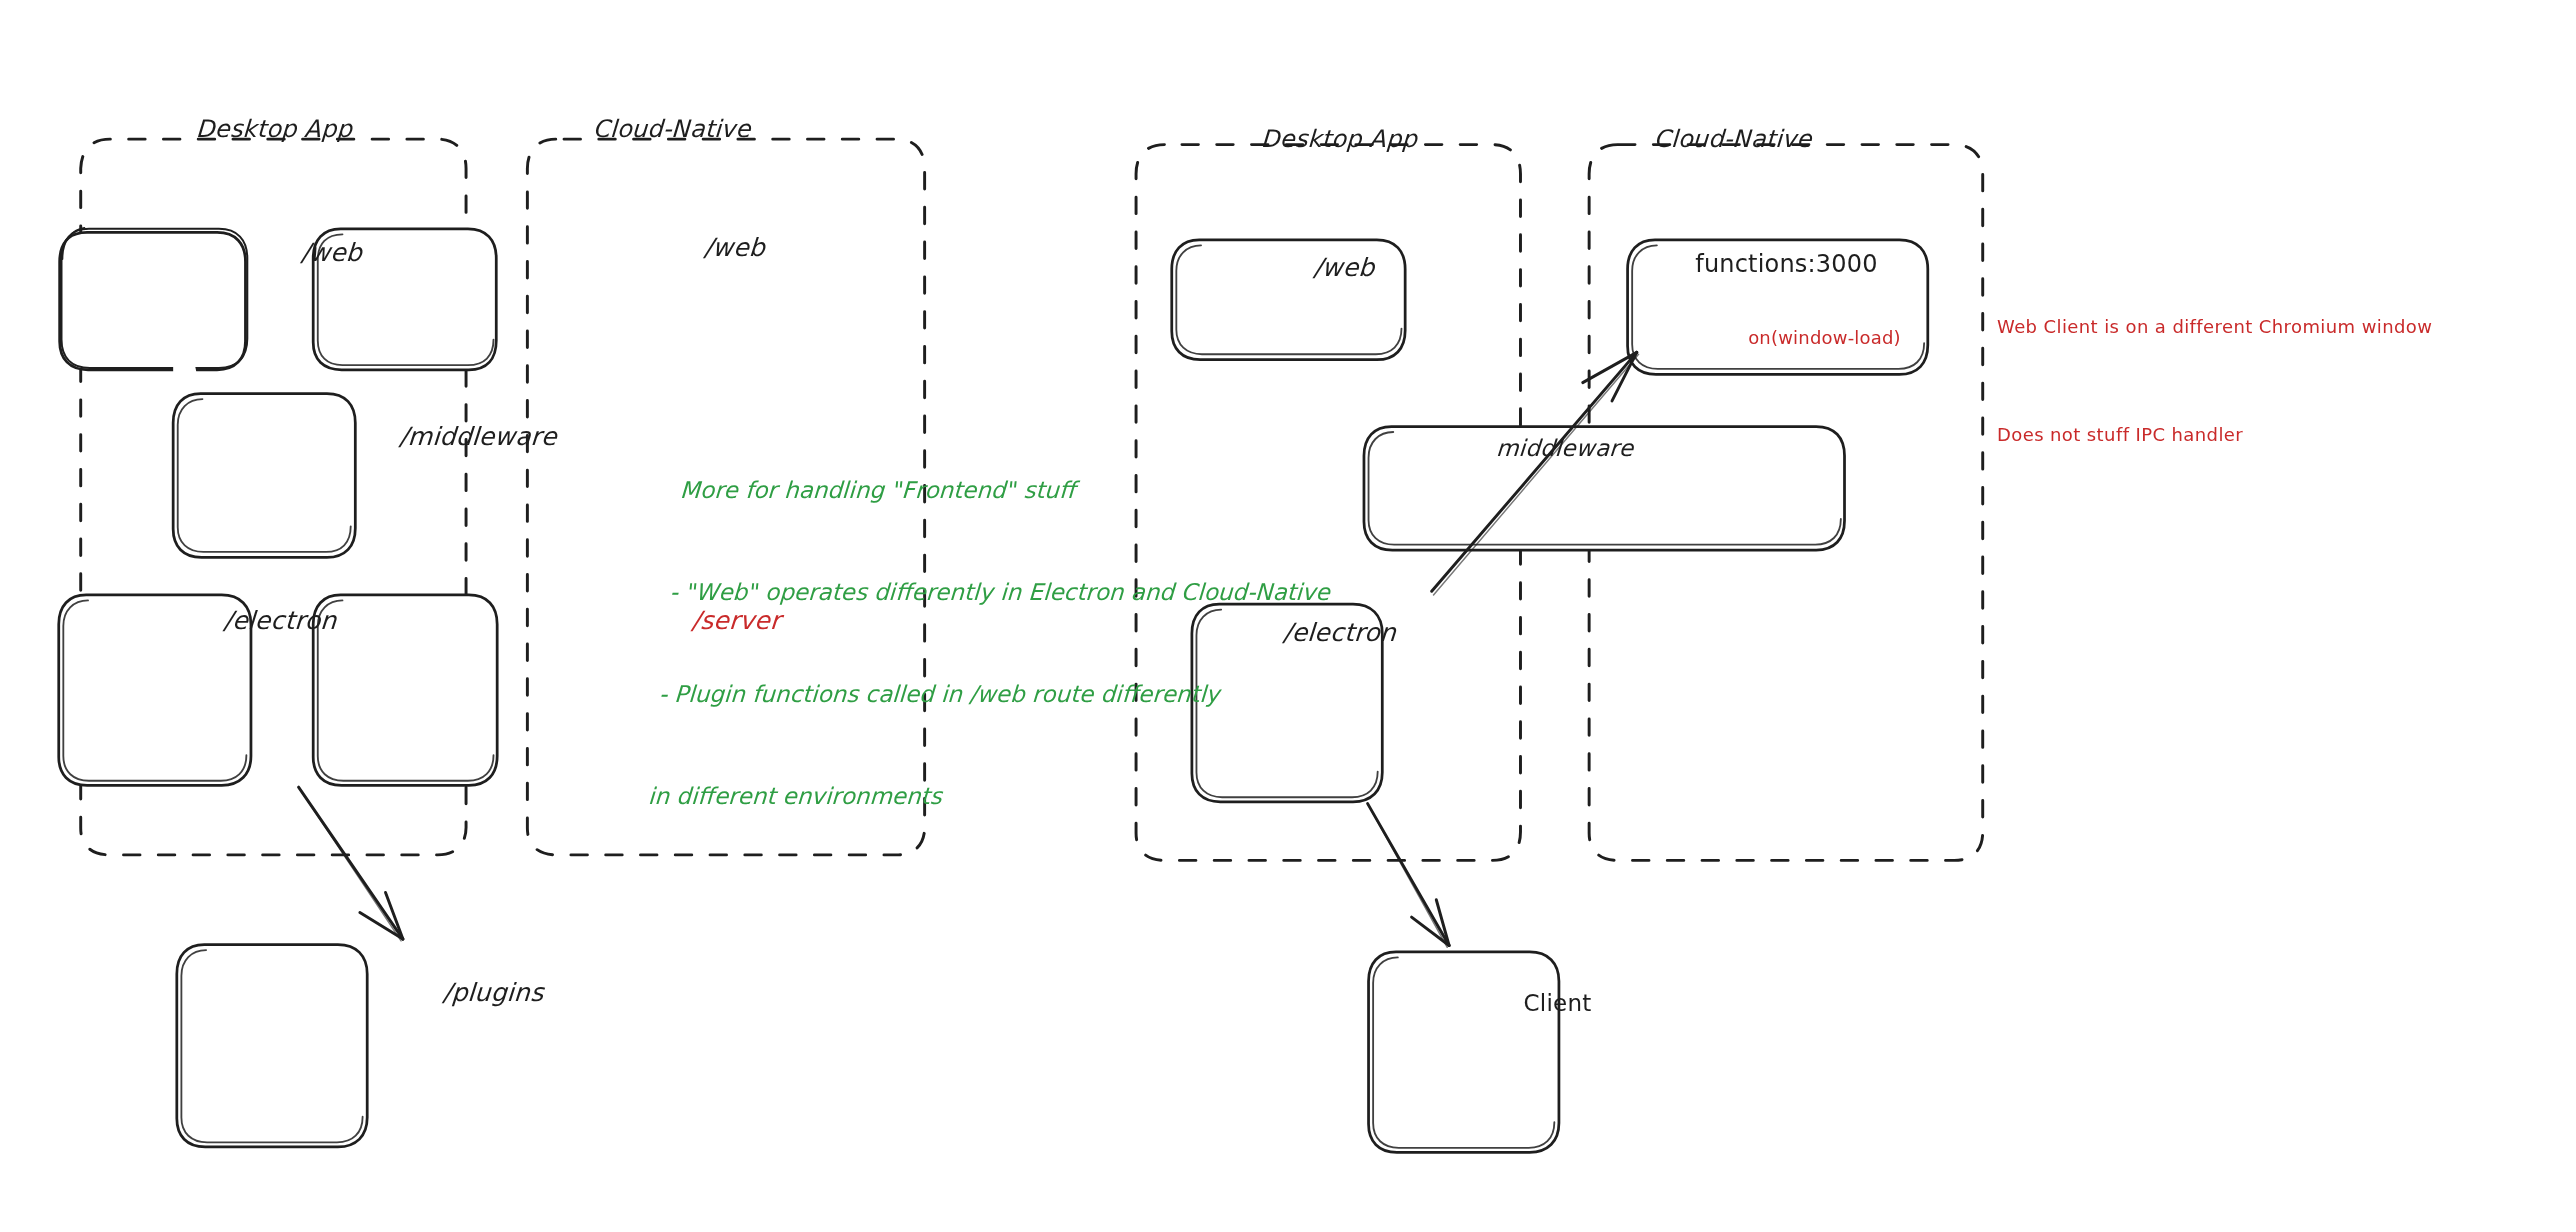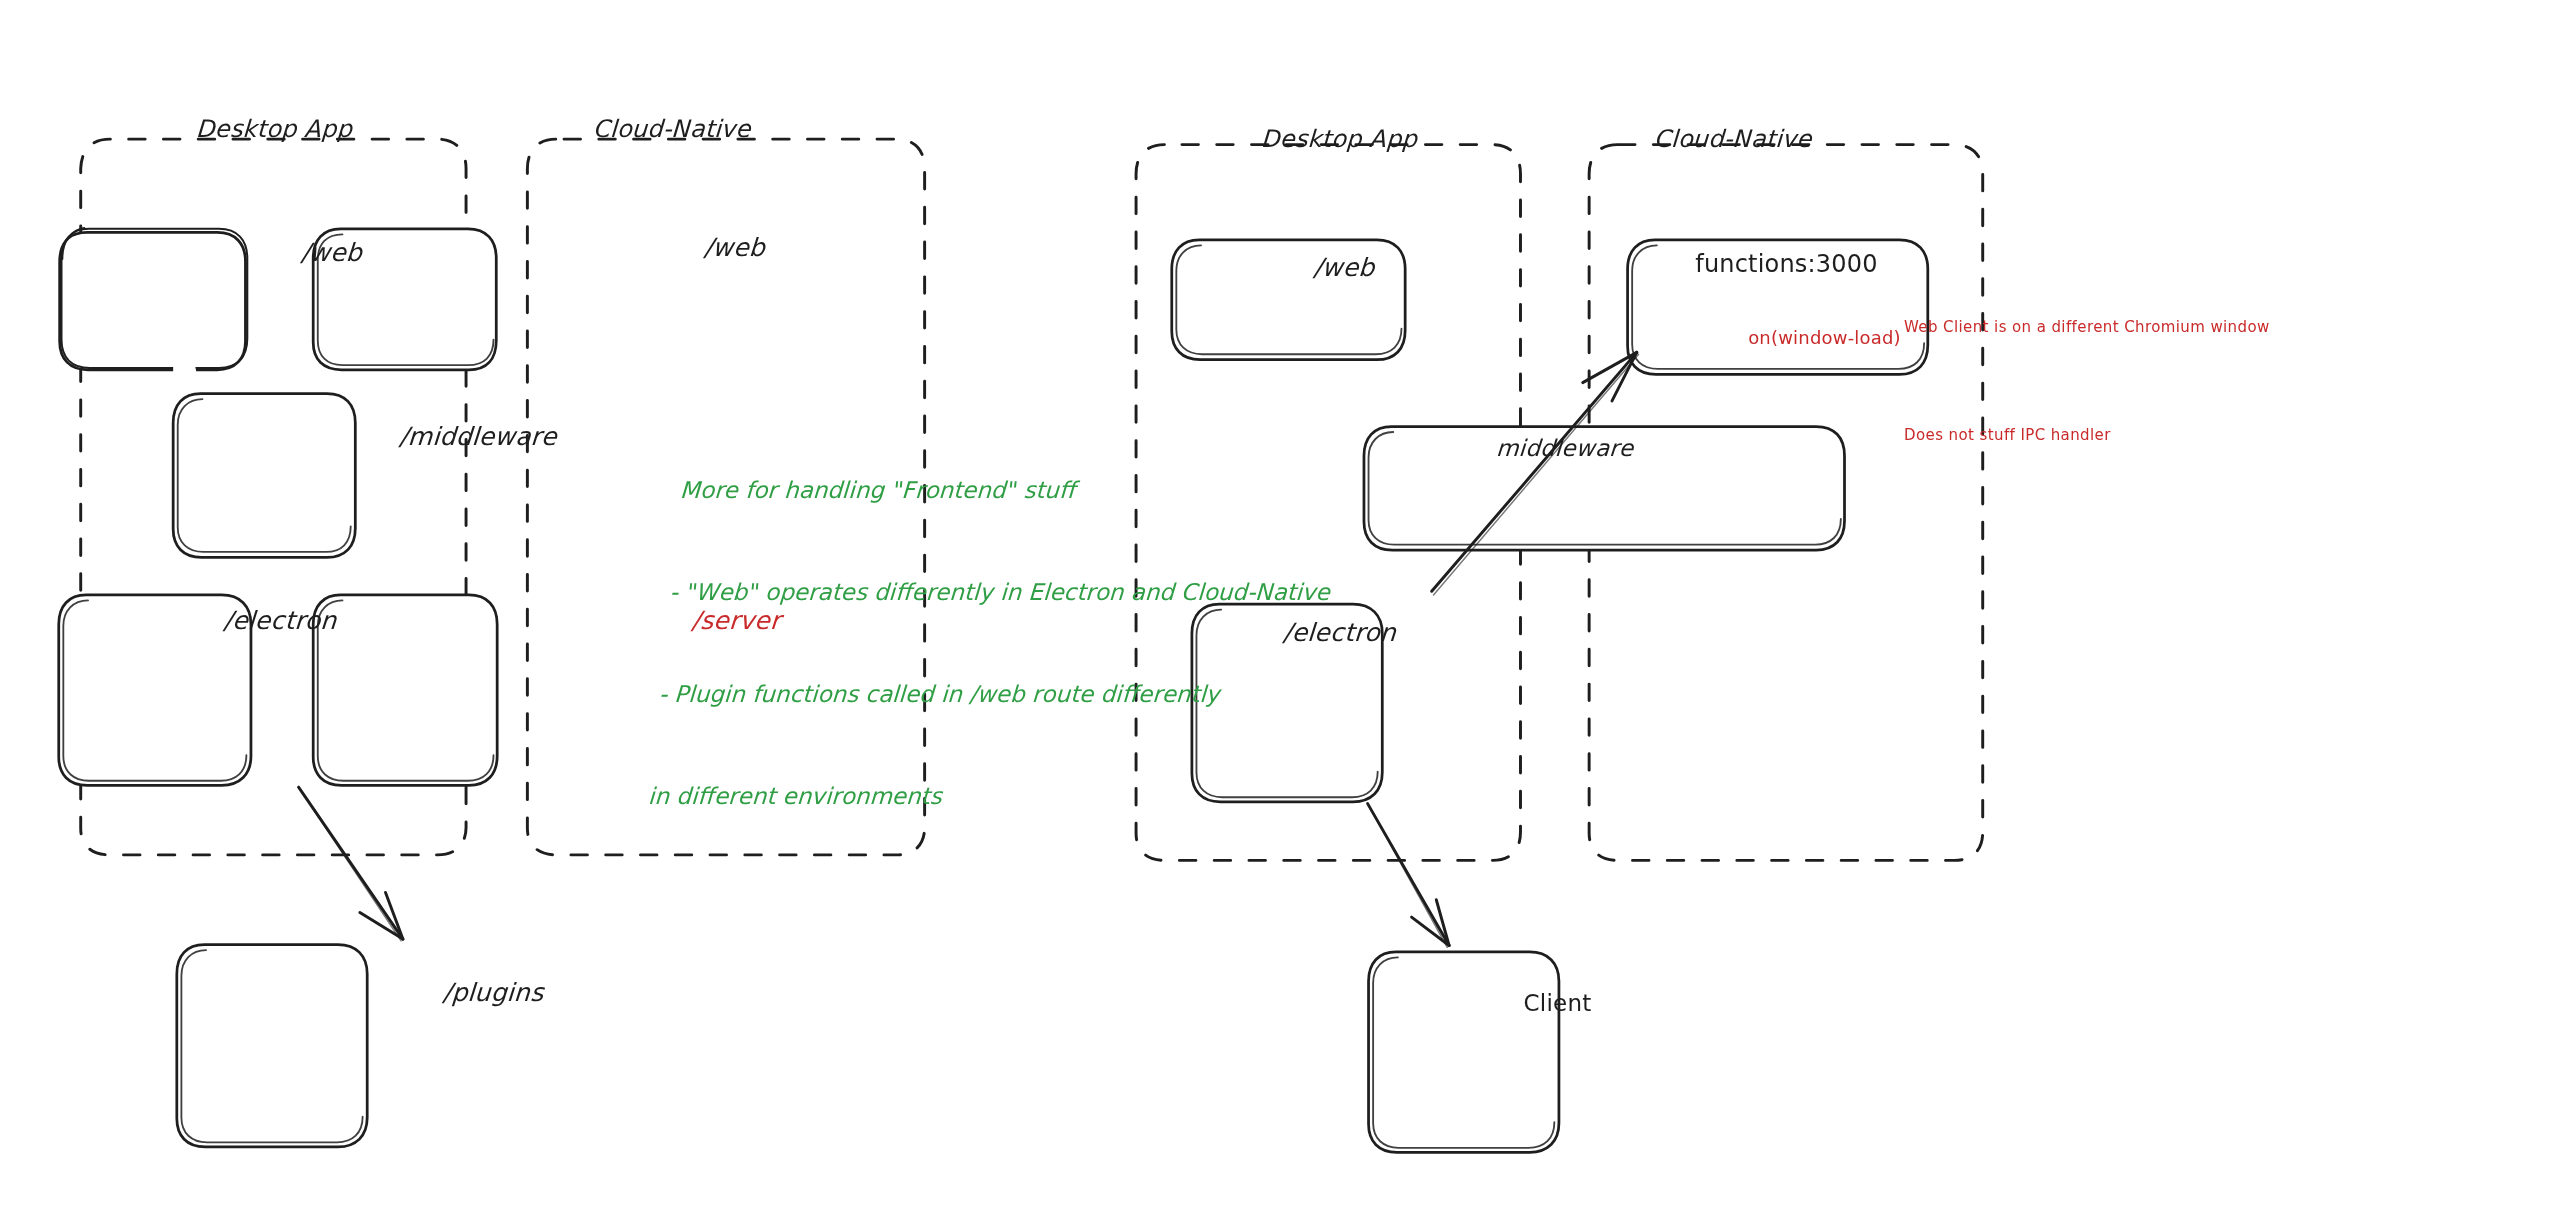--- a/index.html
+++ b/index.html
@@ -208,19 +208,19 @@
 
   <div class="lbl node-label plain" style="left: 1399px; top: 990px; width: 317px; text-align: center; font-size: 23px;">Client</div>
 
   <div class="annot green" style="left: 666px; top: 405px; font-size: 23px; line-height: 34px;">
     <div>More for handling "Frontend" stuff</div>
     <div>- "Web" operates differently in Electron and Cloud-Native</div>
     <div>- Plugin functions called in /web route differently</div>
     <div>in different environments</div>
   </div>
 
-  <div class="annot upright red" style="left: 1904px; top: 237px; font-size: 15px; line-height: 36px;">
+  <div class="annot upright red" style="left: 1997px; top: 237px; font-size: 18px; line-height: 36px;">
     <div>Web Client is on a different Chromium window</div>
     <div>Does not stuff IPC handler</div>
   </div>
 
 </div>
 
 
 </body></html>

